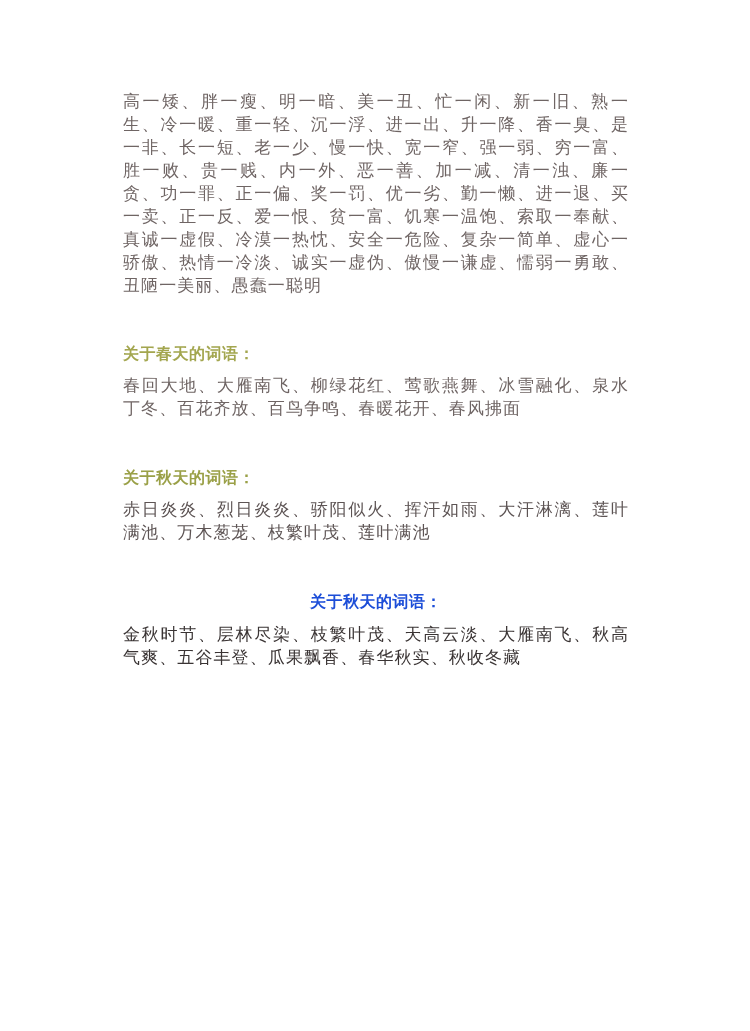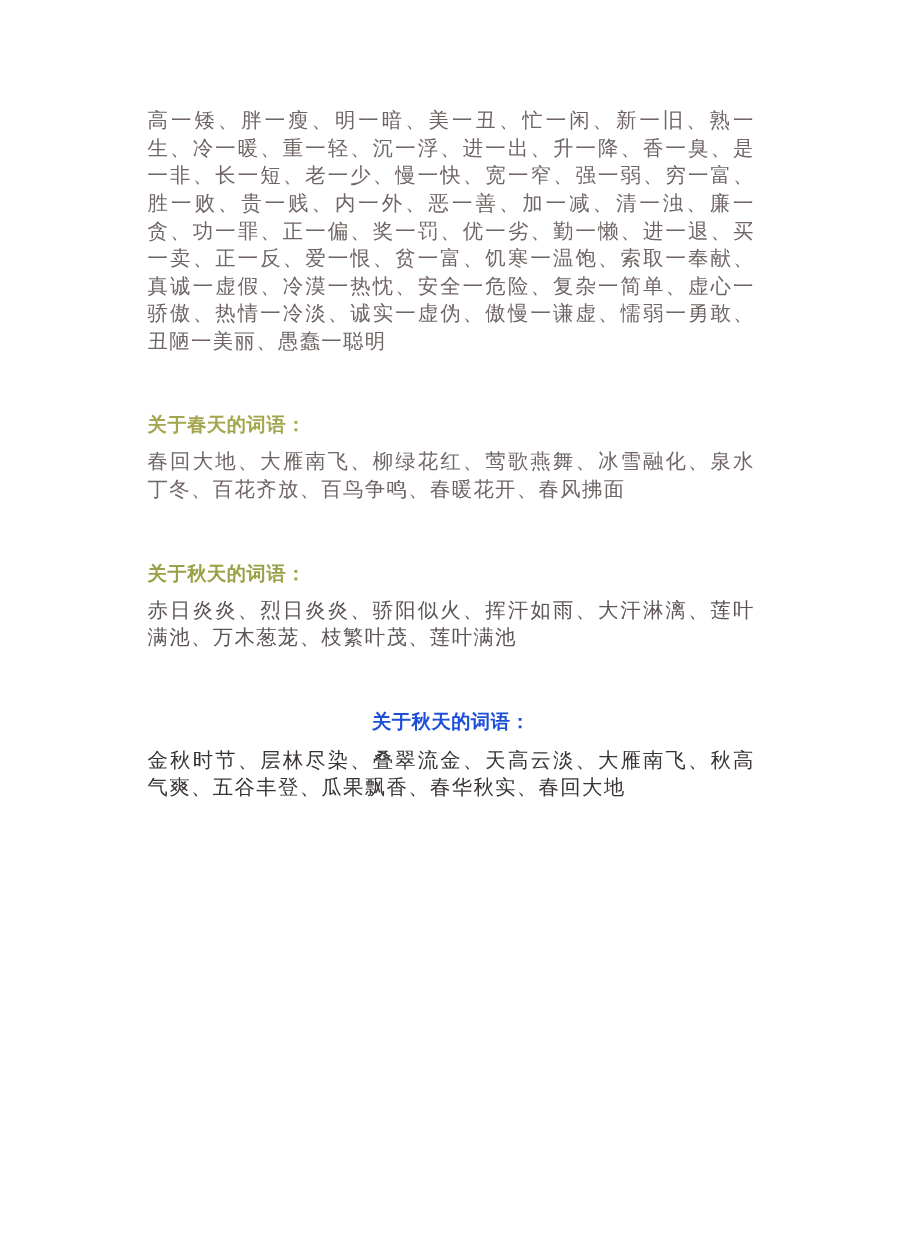--- a/index.html
+++ b/index.html
@@ -58,15 +58,15 @@
     <p class="para">春回大地、大雁南飞、柳绿花红、莺歌燕舞、冰雪融化、泉水丁冬、百花齐放、百鸟争鸣、春暖花开、春风拂面</p>
   </div>
 
   <div class="section summer">
     <p class="section-title">关于秋天的词语：</p>
     <p class="para">赤日炎炎、烈日炎炎、骄阳似火、挥汗如雨、大汗淋漓、莲叶满池、万木葱茏、枝繁叶茂、莲叶满池</p>
   </div>
 
   <div class="section autumn">
     <p class="section-title">关于秋天的词语：</p>
-    <p class="para">金秋时节、层林尽染、叠翠流金、天高云淡、大雁南飞、秋高气爽、五谷丰登、瓜果飘香、春华秋实、春回大地</p>
+    <p class="para">金秋时节、层林尽染、枝繁叶茂、天高云淡、大雁南飞、秋高气爽、五谷丰登、瓜果飘香、春华秋实、秋收冬藏</p>
   </div>
 </div>
 
 </body></html>

